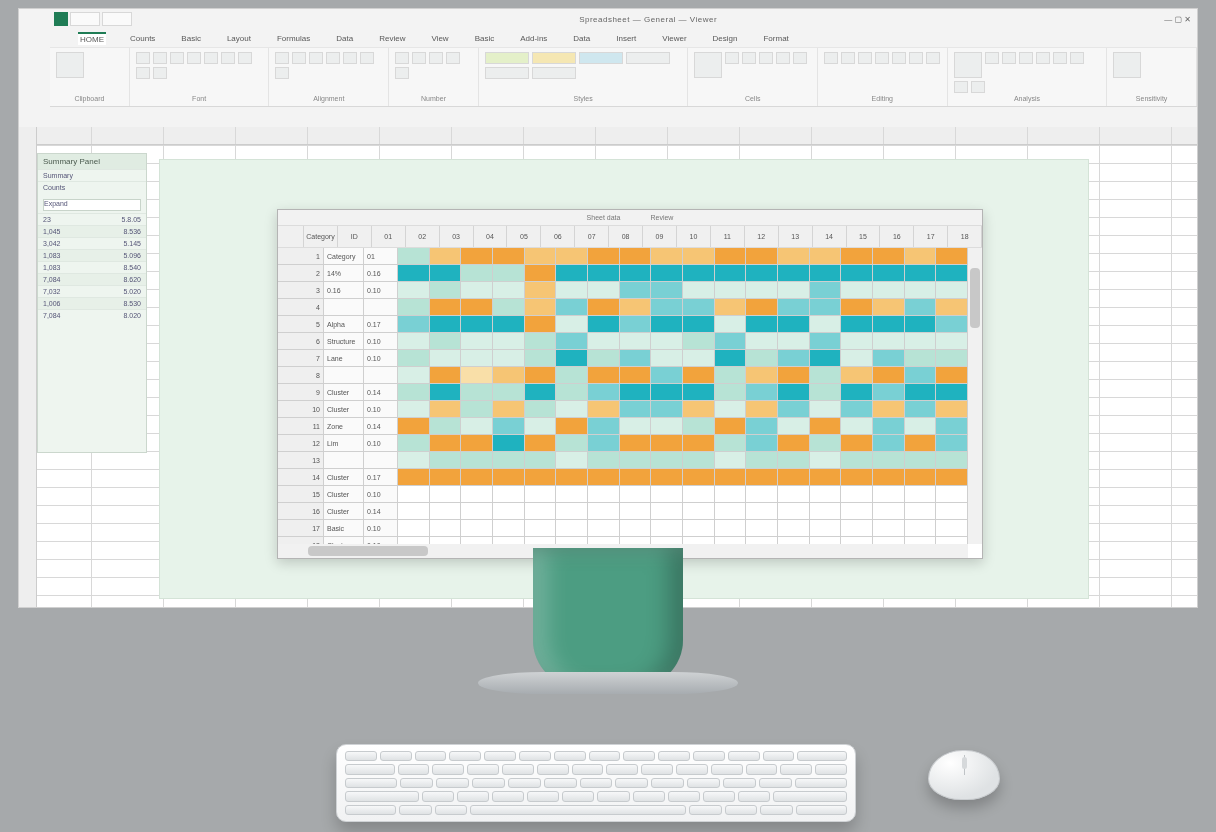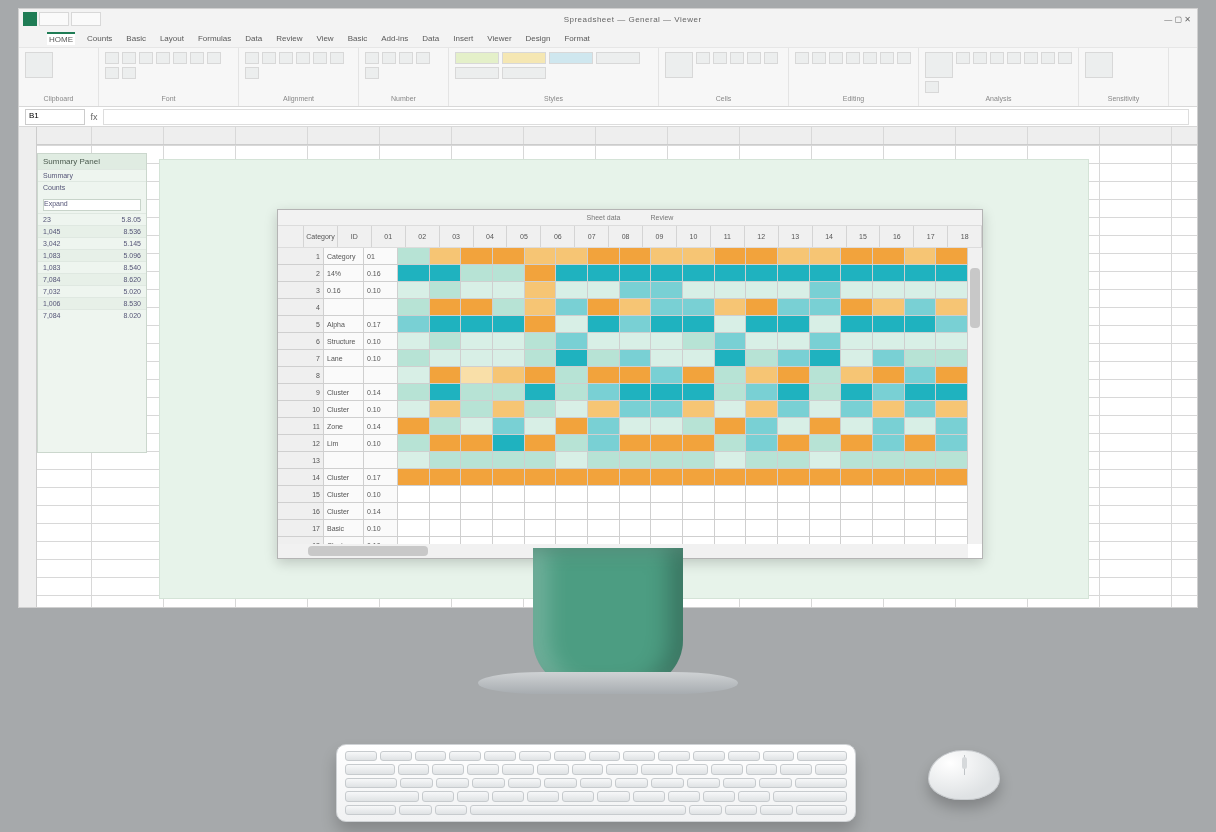--- a/index.html
+++ b/index.html
@@ -2,33 +2,33 @@
 <html><head>
 <meta charset="utf-8">
 <style>
   * { box-sizing: border-box; margin: 0; padding: 0; }
   html, body { width: 1216px; height: 832px; overflow: hidden; font-family: "Segoe UI", Arial, sans-serif; }
   body { background: #a6a9ab; position: relative; }
 
   
   .app {
     position: absolute; left: 18px; top: 8px; width: 1180px; height: 600px;
-    background: #f3f3f3; border: 1px solid #d0d0d0;
+    background: #f3f3f3; border: 1px solid #d0d0d0; padding-left: 31px;
   }
 
   
   .titlebar { height: 20px; background: #f3f3f3; display: flex; align-items: center; font-size: 8px; color: #666; }
   .titlebar .left-icons { display: flex; gap: 2px; padding-left: 4px; }
   .title-icon { width: 14px; height: 14px; background: #1f7c55; }
   .title-tab { width: 30px; height: 14px; background: #fafafa; border: 1px solid #d8d8d8; }
   .titlebar .center { flex: 1; text-align: center; letter-spacing: 0.5px; }
   .titlebar .right { padding-right: 6px; display:flex; gap:8px; }
 
   
-  .menubar { height: 18px; background: #f3f3f3; display: flex; align-items: center; gap: 10px; padding-left: 28px; font-size: 8px; color: #595959; }
+  .menubar { height: 18px; background: #f3f3f3; display: flex; align-items: center; gap: 22px; padding-left: 28px; font-size: 8px; color: #595959; }
   .menubar span { padding: 1px 2px; }
   .menubar .active { background: #ffffff; border-top: 2px solid #1f7c55; }
 
   
   .ribbon { height: 60px; background: #f7f7f7; border-top:1px solid #e6e6e6; border-bottom: 1px solid #d8d8d8; display: flex; }
   .ribbon-group { border-right: 1px solid #e4e4e4; padding: 4px 6px; display: flex; flex-direction: column; justify-content: space-between; }
   .ribbon-icons { display: flex; flex-wrap: wrap; gap: 3px; align-content:flex-start; }
   .rib-btn { width: 14px; height: 12px; background:#eceeee; border:1px solid #d8d8d8; }
   .rib-btn.big { width:28px; height:26px; }
   .rib-btn.wide { width: 44px; }
@@ -261,25 +261,20 @@
         <div class="ribbon-label">Analysis</div>
       </div>
       <div class="ribbon-group" style="width: 90px;">
         <div class="ribbon-icons">
           <div class="rib-btn big"></div>
         </div>
         <div class="ribbon-label">Sensitivity</div>
       </div>
     </div>
 
-  <div class="fx-bar">
-    <div class="name-box">B1</div>
-    <div class="fx-label">fx</div>
-    <div class="fx-input"></div>
-  </div>
 
   <div class="sheet-bg"></div>
   <div class="colhdr-bg"></div>
   <div class="rowhdr-bg"></div>
 
   <div class="pale-zone"></div>
 
   <div class="side-panel">
     <h4>Summary Panel</h4>
     <div class="sp-row">Summary</div>

